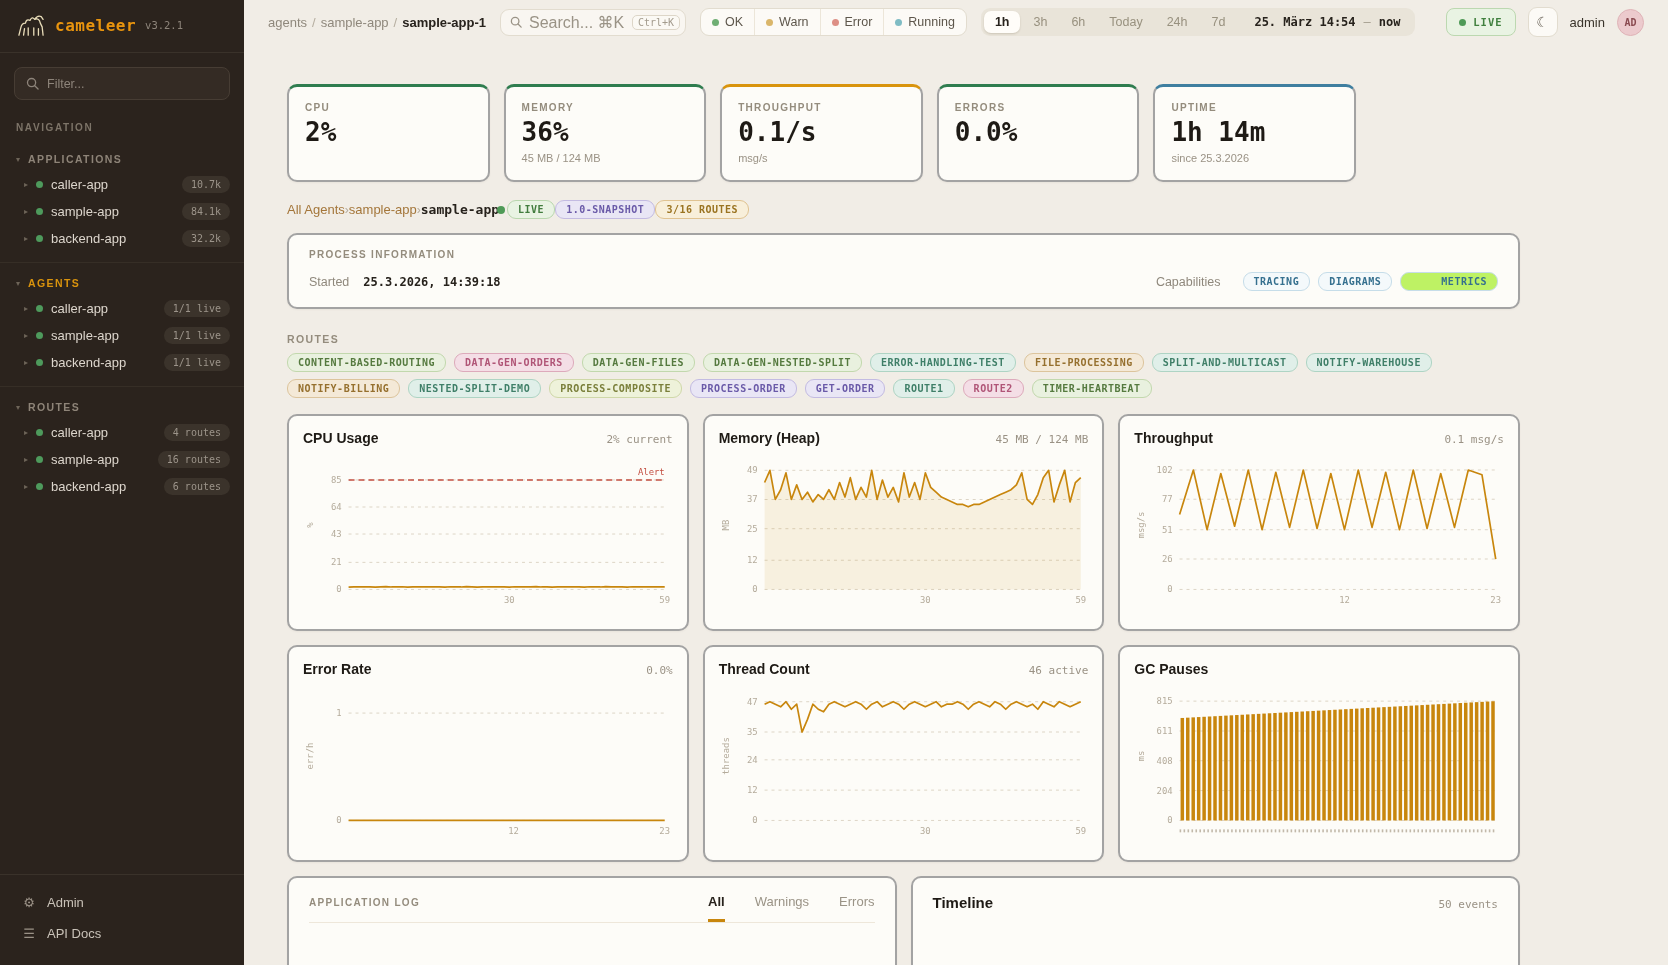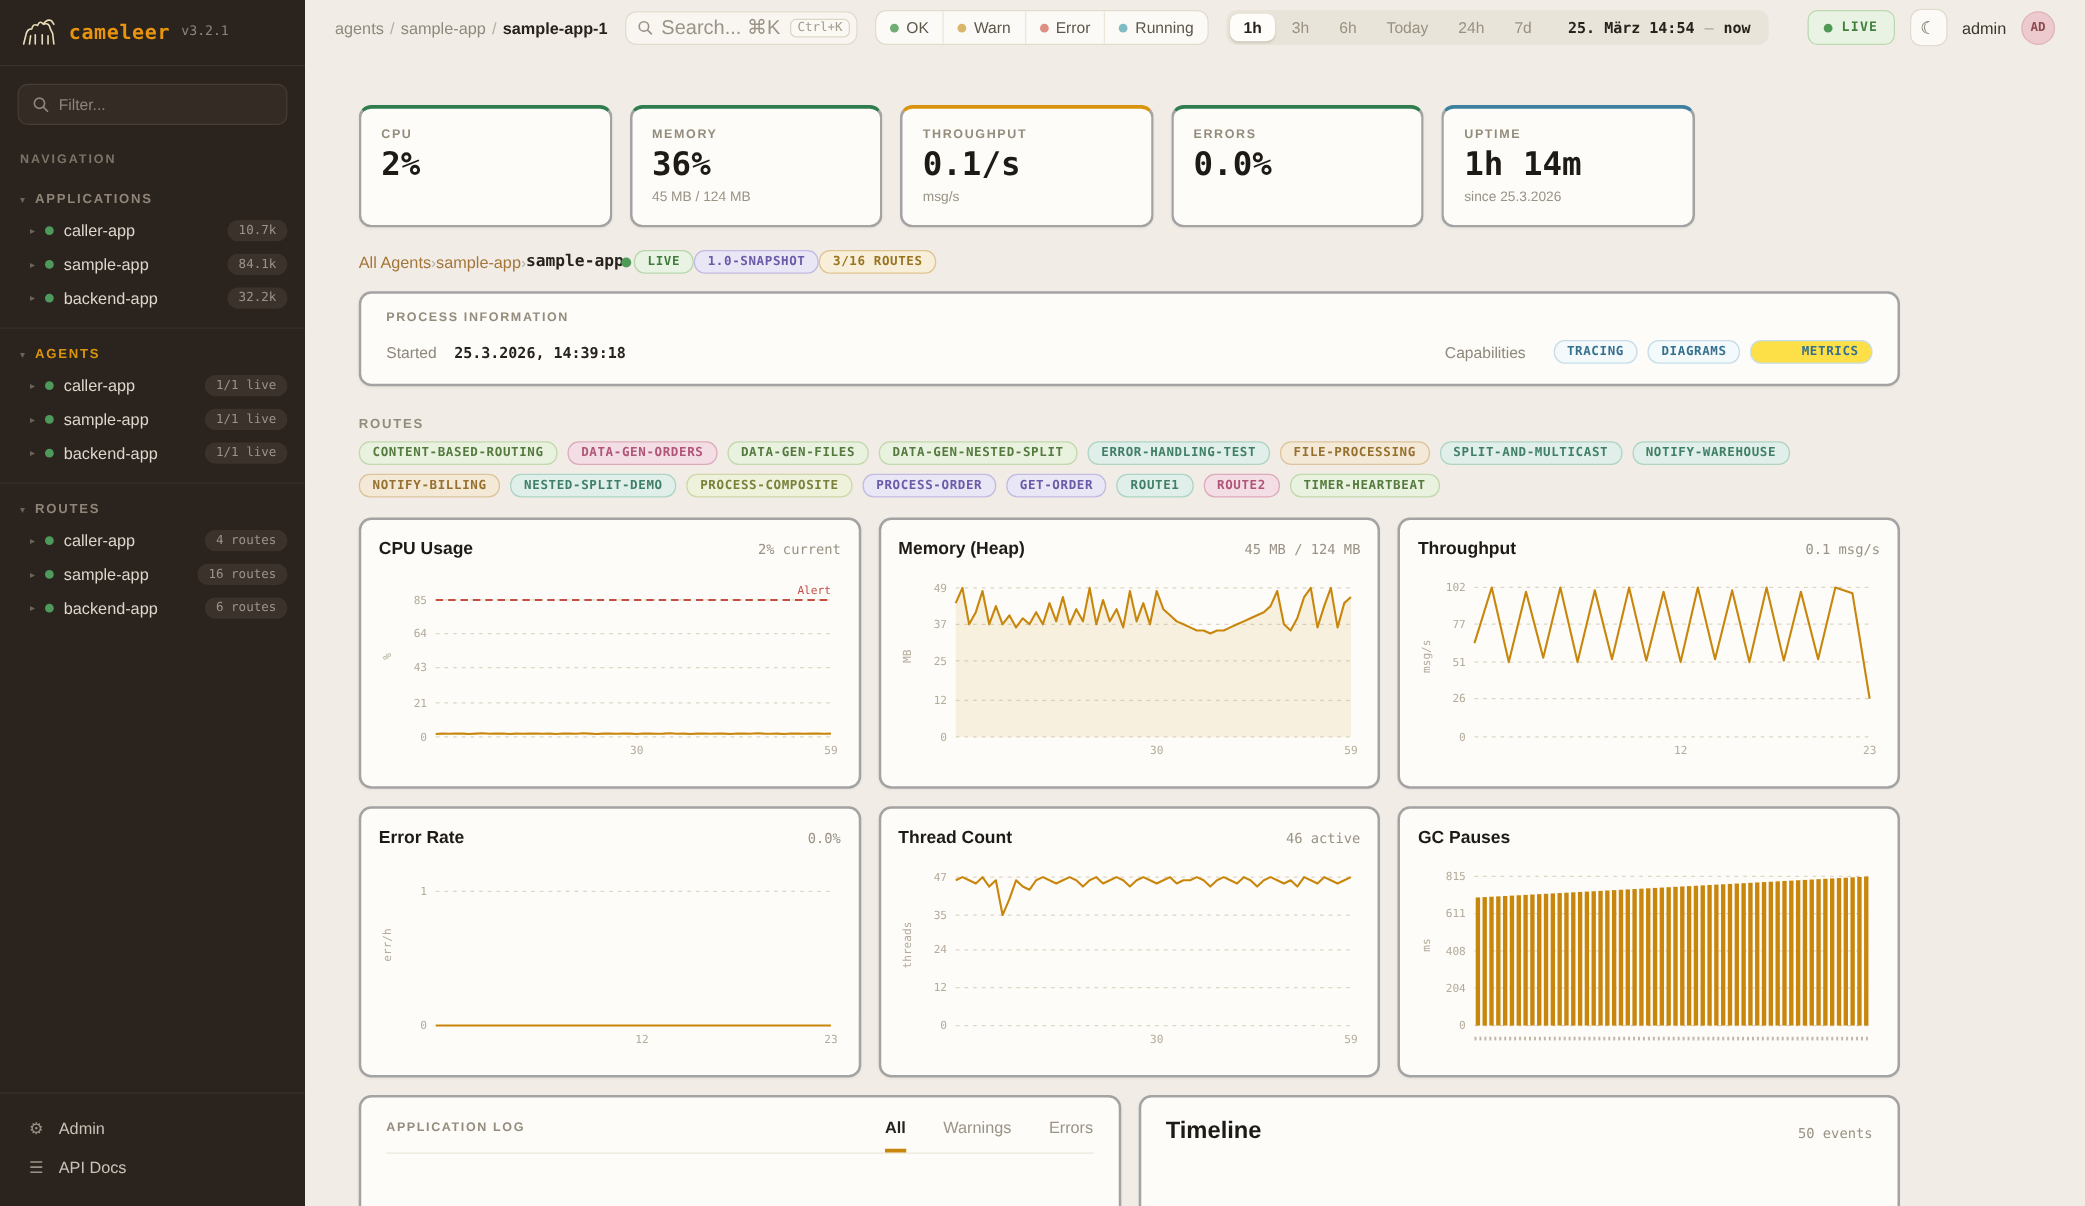--- a/index.html
+++ b/index.html
@@ -94,21 +94,21 @@
   .chart-svg { width:100%; height:160px; display:block; }
 
   .bottom-row { display:grid; grid-template-columns:1fr 1fr; gap:14px; width:1233px; margin-top:14px; }
   .bottom-card { height:150px; padding:16px 20px; }
   .log-head { display:flex; justify-content:space-between; align-items:flex-end; border-bottom:1px solid #eee7da; padding-bottom:0; }
   .log-title { font-size:10px; font-weight:bold; letter-spacing:1.3px; color:#948c7d; padding-bottom:14px; }
   .tabs { display:flex; gap:30px; }
   .tab { font-size:13px; color:#9a9386; padding-bottom:10px; cursor:pointer; border-bottom:3px solid transparent; }
   .tab.active { color:#27221c; font-weight:bold; border-bottom-color:#c8860d; }
   .tl-head { display:flex; justify-content:space-between; align-items:baseline; }
-  .tl-title { font-size:19px; font-weight:bold; color:#1e1a15; }
+  .tl-title { font-size:15px; font-weight:bold; color:#1e1a15; }
   .tl-count { font-family:"DejaVu Sans Mono", monospace; font-size:11px; color:#9a9285; }
 </style>
 </head>
 <body>
 
 <div class="app">
 
   <aside class="sidebar">
     <div class="brand">
       <svg width="30" height="26" viewBox="0 0 32 28">
@@ -307,21 +307,21 @@
       <div class="card process-card">
         <div class="card-label">PROCESS INFORMATION</div>
         <div class="proc-row">
           <span class="proc-key">Started</span>
           <span class="proc-val">25.3.2026, 14:39:18</span>
           <div class="proc-right">
             <span class="proc-key">Capabilities</span>
             <span id="cap-badges" style="display:flex;gap:8px">
                 <span class="pill" style="background: rgb(244, 249, 251); border-color: rgb(198, 221, 233); color: rgb(53, 112, 143);">TRACING</span>
                 <span class="pill" style="background: rgb(244, 249, 251); border-color: rgb(198, 221, 233); color: rgb(53, 112, 143);">DIAGRAMS</span>
-                <span class="pill" style="background: #fde047; border-color: rgb(198, 221, 233); color: rgb(53, 112, 143); padding-left: 40px;">METRICS</span>
+                <span class="pill" style="background: #bef264; border-color: rgb(198, 221, 233); color: rgb(53, 112, 143); padding-left: 40px;">METRICS</span>
               </span>
           </div>
         </div>
       </div>
 
       <div class="routes-label">ROUTES</div>
       <div class="routes-wrap" id="routes-wrap">
           <span class="pill" style="background: rgb(233, 241, 223); border-color: rgb(194, 216, 173); color: rgb(85, 122, 63);">CONTENT-BASED-ROUTING</span>
           <span class="pill" style="background: rgb(244, 222, 230); border-color: rgb(221, 170, 187); color: rgb(176, 85, 119);">DATA-GEN-ORDERS</span>
           <span class="pill" style="background: rgb(233, 241, 223); border-color: rgb(194, 216, 173); color: rgb(85, 122, 63);">DATA-GEN-FILES</span>

